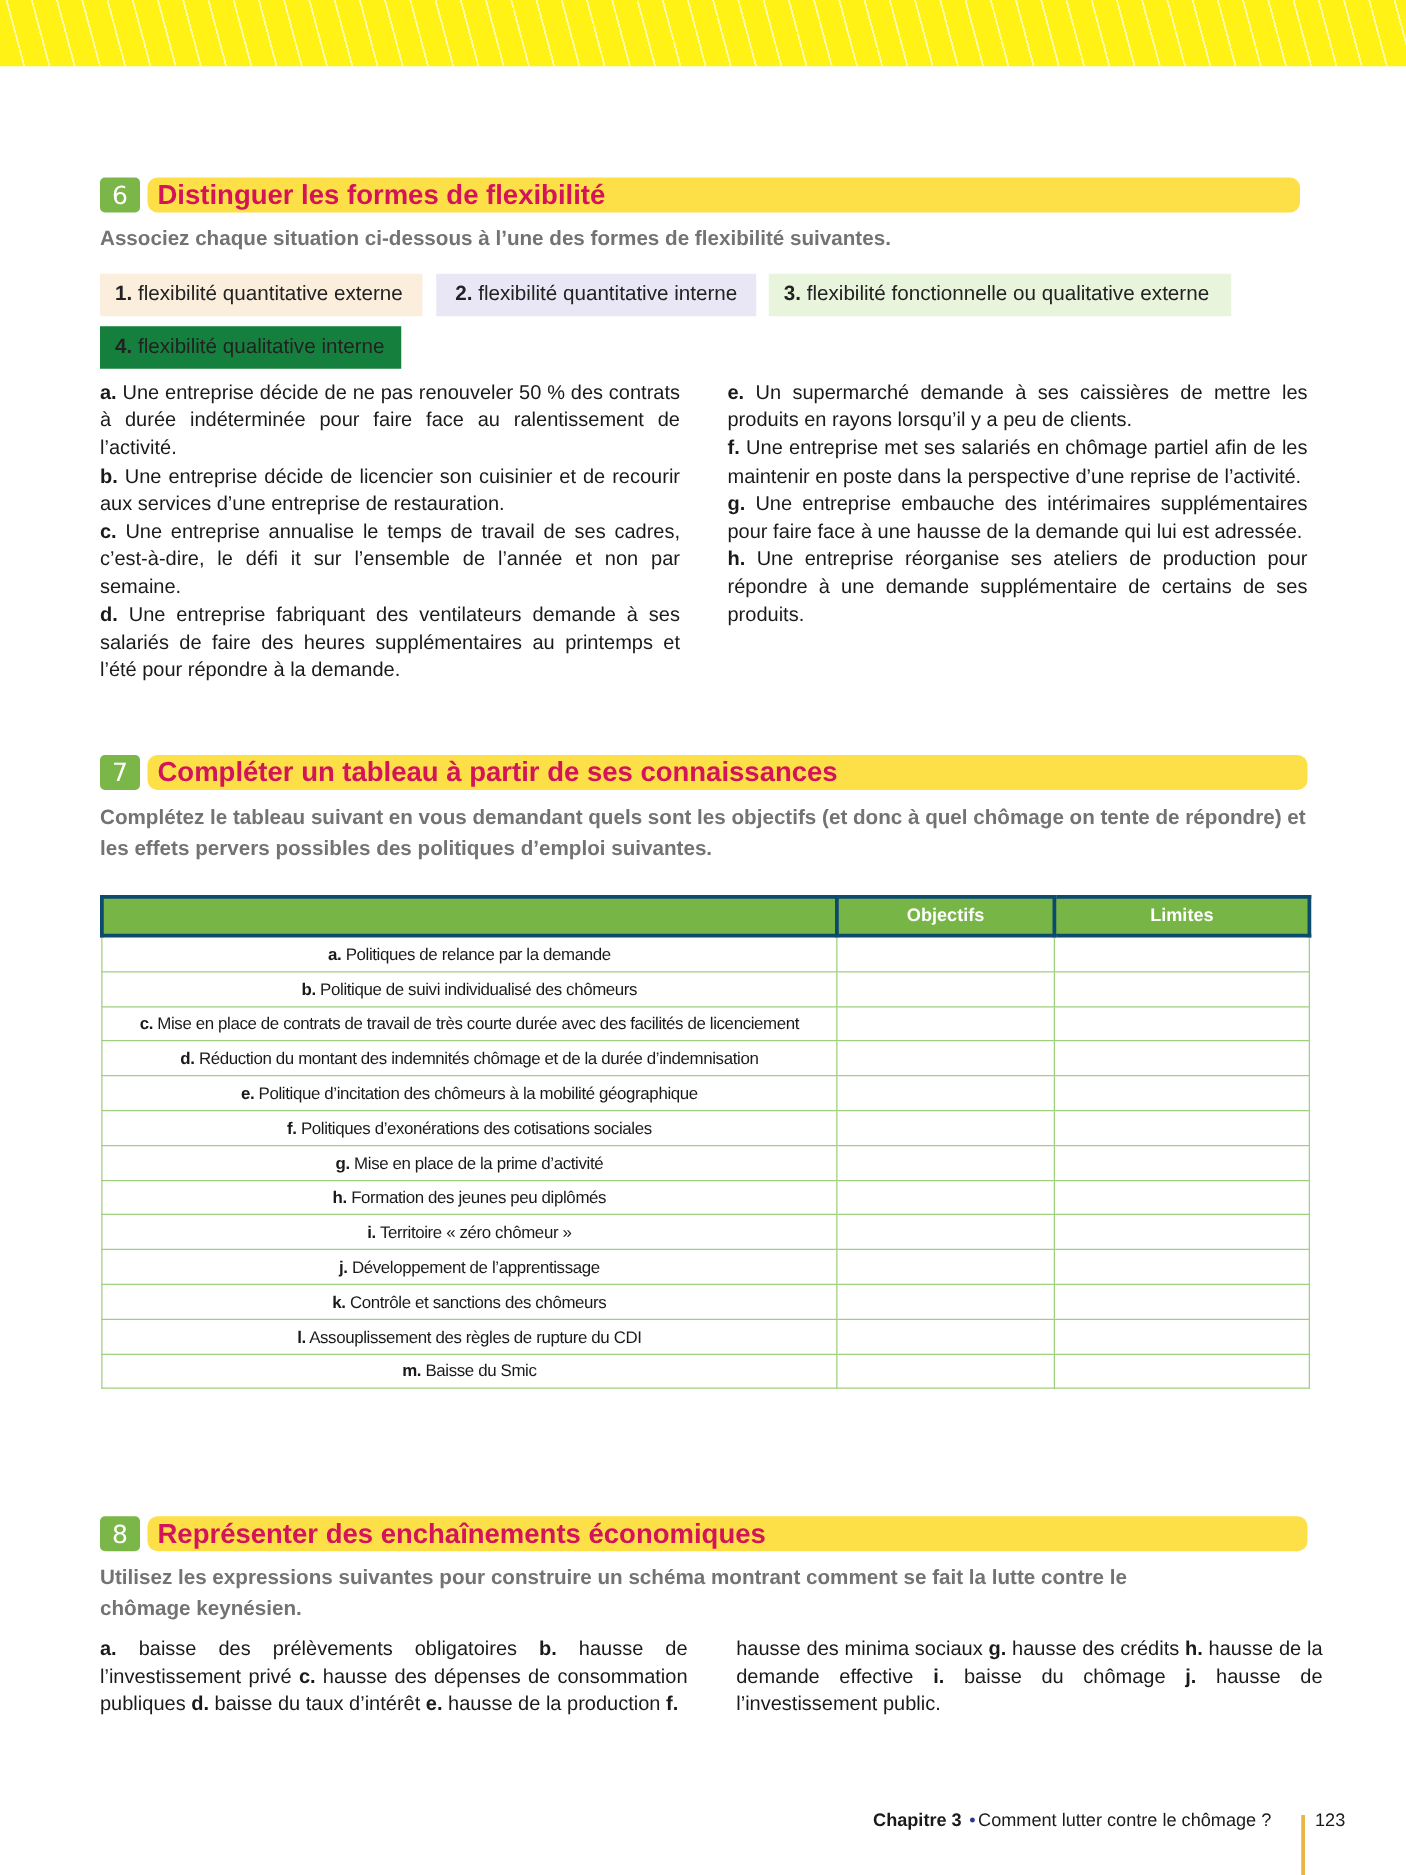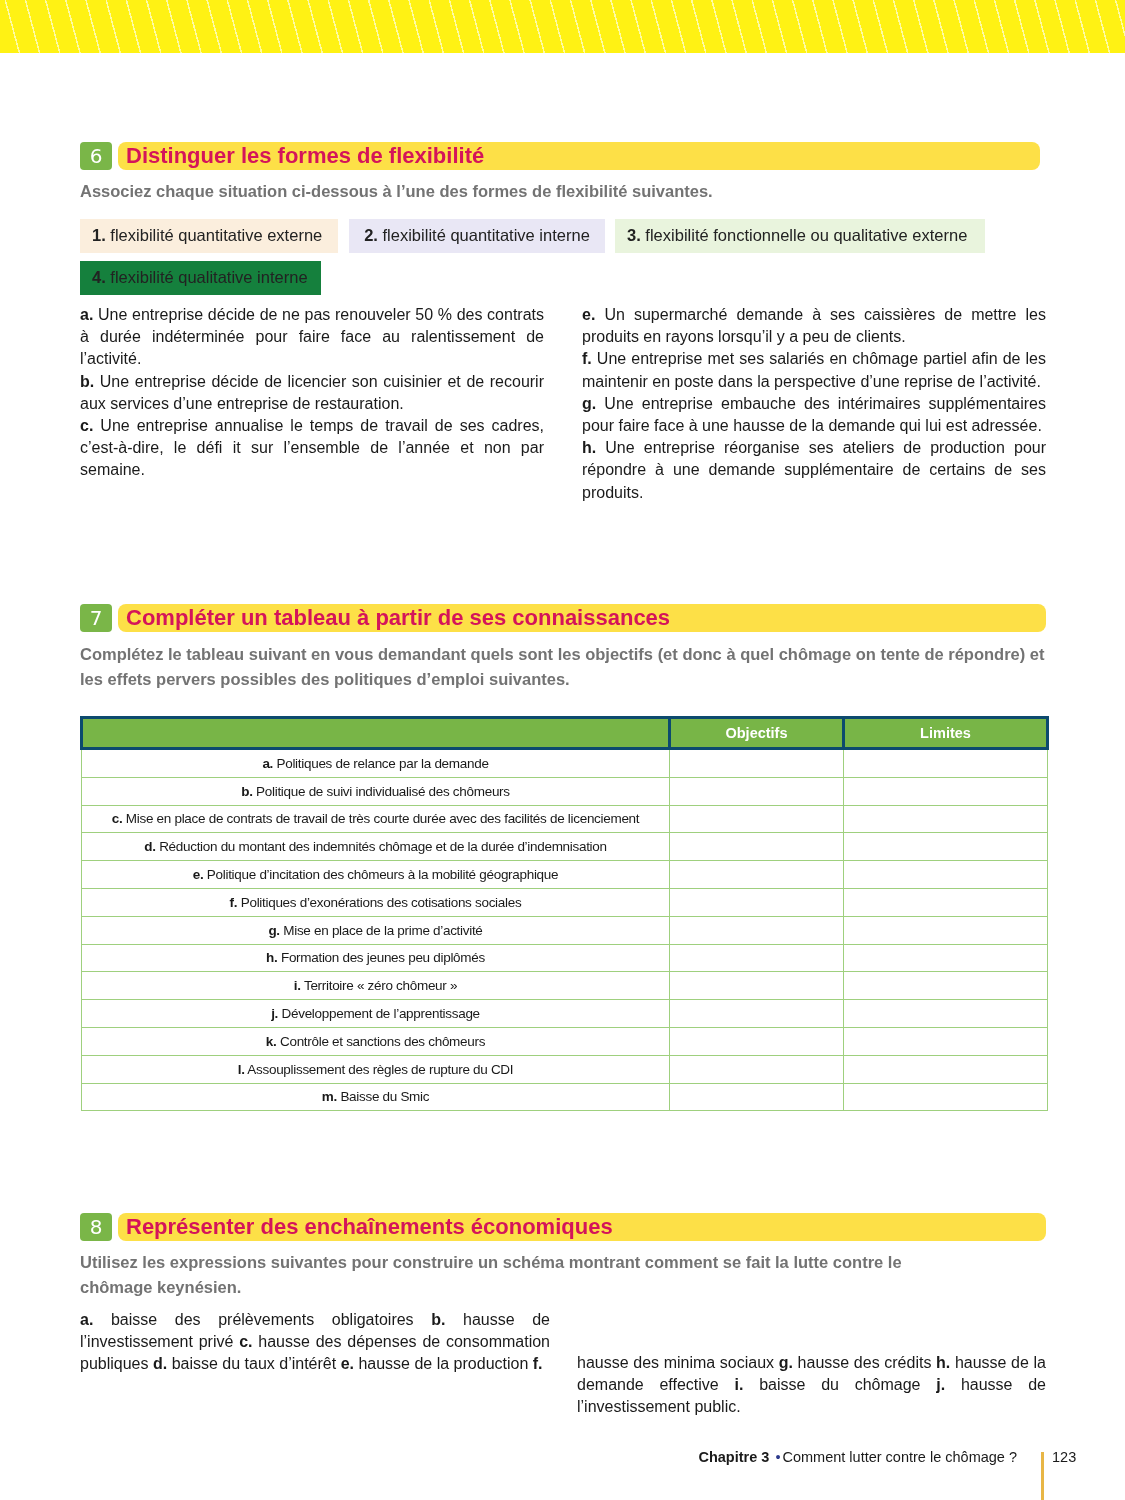--- a/index.html
+++ b/index.html
@@ -89,20 +89,21 @@
     <b>3.</b> <span>flexibilité fonctionnelle ou qualitative externe</span>
   </div>
   <div class="tag" style="left:80px; top:261px; width:241px; background:#15803d;">
     <b>4.</b> <span>flexibilité qualitative interne</span>
   </div>
 
   <div class="col-text" style="left:80px; top:304px;">
     <p><b>a.</b> <span>Une entreprise décide de ne pas renouveler 50 % des contrats à durée indéterminée pour faire face au ralentissement de l’activité.</span></p>
     <p><b>b.</b> <span>Une entreprise décide de licencier son cuisinier et de recourir aux services d’une entreprise de restauration.</span></p>
     <p><b>c.</b> <span>Une entreprise annualise le temps de travail de ses cadres, c’est-à-dire, le défi it sur l’ensemble de l’année et non par semaine.</span></p>
+    <p><b>d.</b> <span>Une entreprise fabriquant des ventilateurs demande à ses salariés de faire des heures supplémentaires au printemps et l’été pour répondre à la demande.</span></p>
   </div>
   <div class="col-text" style="left:582px; top:304px;">
     <p><b>e.</b> <span>Un supermarché demande à ses caissières de mettre les produits en rayons lorsqu’il y a peu de clients.</span></p>
     <p><b>f.</b> <span>Une entreprise met ses salariés en chômage partiel afin de les maintenir en poste dans la perspective d’une reprise de l’activité.</span></p>
     <p><b>g.</b> <span>Une entreprise embauche des intérimaires supplémentaires pour faire face à une hausse de la demande qui lui est adressée.</span></p>
     <p><b>h.</b> <span>Une entreprise réorganise ses ateliers de production pour répondre à une demande supplémentaire de certains de ses produits.</span></p>
   </div>
 </section>
 
 <section>
@@ -209,21 +210,21 @@
   <div class="col-text" style="left:80px; top:1309px; width:470px;">
     <p>
       <b>a.</b> <span>baisse des prélèvements obligatoires</span>
       <b>b.</b> <span>hausse de l’investissement privé</span>
       <b>c.</b> <span>hausse des dépenses de consommation publiques</span>
       <b>d.</b> <span>baisse du taux d’intérêt</span>
       <b>e.</b> <span>hausse de la production</span>
       <b>f.</b>
     </p>
   </div>
-  <div class="col-text" style="left:577px; top:1309px; width:469px;margin-top:43px;">
+  <div class="col-text" style="left:589px; top:1309px; width:469px;">
     <p>
       <span>hausse des minima sociaux</span>
       <b>g.</b> <span>hausse des crédits</span>
       <b>h.</b> <span>hausse de la demande effective</span>
       <b>i.</b> <span>baisse du chômage</span>
       <b>j.</b> <span>hausse de l’investissement public.</span>
     </p>
   </div>
 </section>
 

